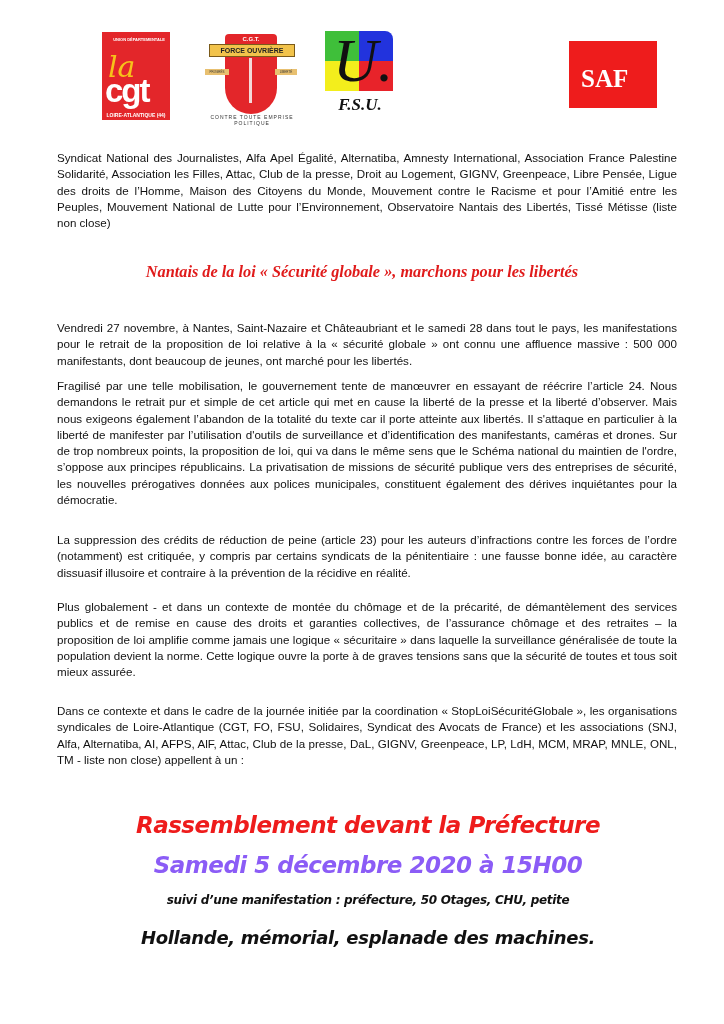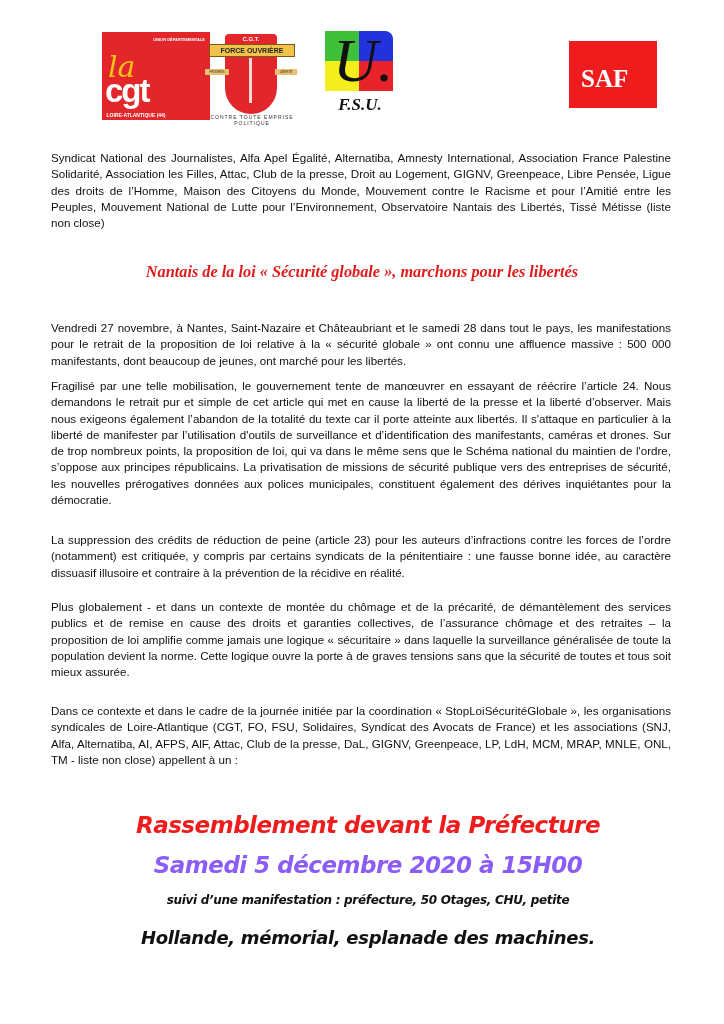--- a/index.html
+++ b/index.html
@@ -3,21 +3,21 @@
 <meta charset="utf-8">
 <style>
   html, body { margin: 0; padding: 0; background: #ffffff; }
   body { width: 724px; height: 1024px; position: relative; overflow: hidden; font-family: "Liberation Sans", sans-serif; color: #111; }
 
   
   .logos { position: absolute; left: 0; top: 0; width: 724px; height: 135px; }
   .logo { position: absolute; }
 
   
-  .logo-cgt { left: 102px; top: 32px; width: 68px; height: 88px; background: #e3262a; overflow: hidden; padding-left: 40px; }
+  .logo-cgt { left: 102px; top: 32px; width: 68px; height: 88px; background: #e3262a; overflow: hidden; }
   .logo-cgt .ud { position: absolute; right: 5px; top: 5px; font-size: 4px; line-height: 5px; color: #fff; text-align: right; font-weight: bold; }
   .logo-cgt .la { position: absolute; left: 6px; top: 20px; font-family: "DejaVu Serif", serif; font-style: italic; font-size: 30px; color: #f7c21a; line-height: 30px; }
   .logo-cgt .cgt { position: absolute; left: 3px; top: 44px; font-family: "Liberation Sans", sans-serif; font-weight: bold; font-size: 33px; letter-spacing: -2px; color: #fff; line-height: 30px; }
   .logo-cgt .dep { position: absolute; left: 0; bottom: 2px; width: 68px; text-align: center; font-size: 5px; font-weight: bold; color: #fff; }
 
   
   .logo-fo { left: 197px; top: 28px; width: 110px; height: 100px; }
   .logo-fo .shield { position: absolute; left: 28px; top: 6px; width: 52px; height: 80px; background: #e3262a; border-radius: 4px 4px 26px 26px; }
   .logo-fo .cgt-band { position: absolute; left: 34px; top: 7px; width: 40px; height: 8px; background: #e3262a; color: #fff; font-size: 6px; font-weight: bold; text-align: center; line-height: 8px; }
   .logo-fo .fo-band { position: absolute; left: 12px; top: 16px; width: 84px; height: 11px; background: #f2c34b; border: 1px solid #7a5a1a; color: #222; font-size: 7px; font-weight: bold; text-align: center; line-height: 11px; }
@@ -42,21 +42,21 @@
   .logo-sol .word { position: absolute; left: 3px; top: 5px; font-family: "Liberation Serif", serif; font-weight: bold; font-size: 25px; letter-spacing: -1px; color: #1a1a1a; line-height: 26px; }
   .logo-sol .num { position: absolute; left: 113px; top: 8px; font-family: "Liberation Sans", sans-serif; font-style: italic; font-size: 22px; color: #fff; line-height: 22px; }
   .logo-sol .line { position: absolute; left: 3px; top: 31px; width: 108px; height: 1px; background: #fff; }
   .logo-sol .la { position: absolute; left: 38px; top: 33px; font-size: 6px; font-weight: bold; color: #1a1a1a; }
 
   
   .logo-saf { left: 569px; top: 41px; width: 88px; height: 67px; background: #ee1c1c; }
   .logo-saf .txt { position: absolute; left: 12px; top: 24px; font-family: "Liberation Serif", serif; font-weight: bold; font-size: 25px; color: #fff; }
 
   
-  .para { position: absolute; left: 51px; width: 620px; font-family: "Liberation Sans", sans-serif; font-size: 11.6px; line-height: 16.3px; text-align: justify; color: #111; margin: 0; }
+  .para { position: absolute; left: 57px; width: 620px; font-family: "Liberation Sans", sans-serif; font-size: 11.6px; line-height: 16.3px; text-align: justify; color: #111; margin: 0; }
   .p-orgs { top: 150px; }
   .headline { position: absolute; left: 0; width: 724px; top: 262px; text-align: center; font-family: "Liberation Serif", serif; font-style: italic; font-weight: bold; font-size: 16.3px; color: #e01b1b; margin: 0; }
   .p1 { top: 312px; margin-top: 8px; }
   .p2 { top: 378px; }
   .p3 { top: 532px; }
   .p4 { top: 599px; }
   .p5 { top: 703px; }
 
   .rally { position: absolute; left: 0; width: 724px; text-align: center; font-family: "DejaVu Sans", sans-serif; font-style: italic; font-weight: bold; margin: 6px; }
   .rally-1 { top: 806px; font-size: 23px; color: #ee1c1c; letter-spacing: -0.5px; }

